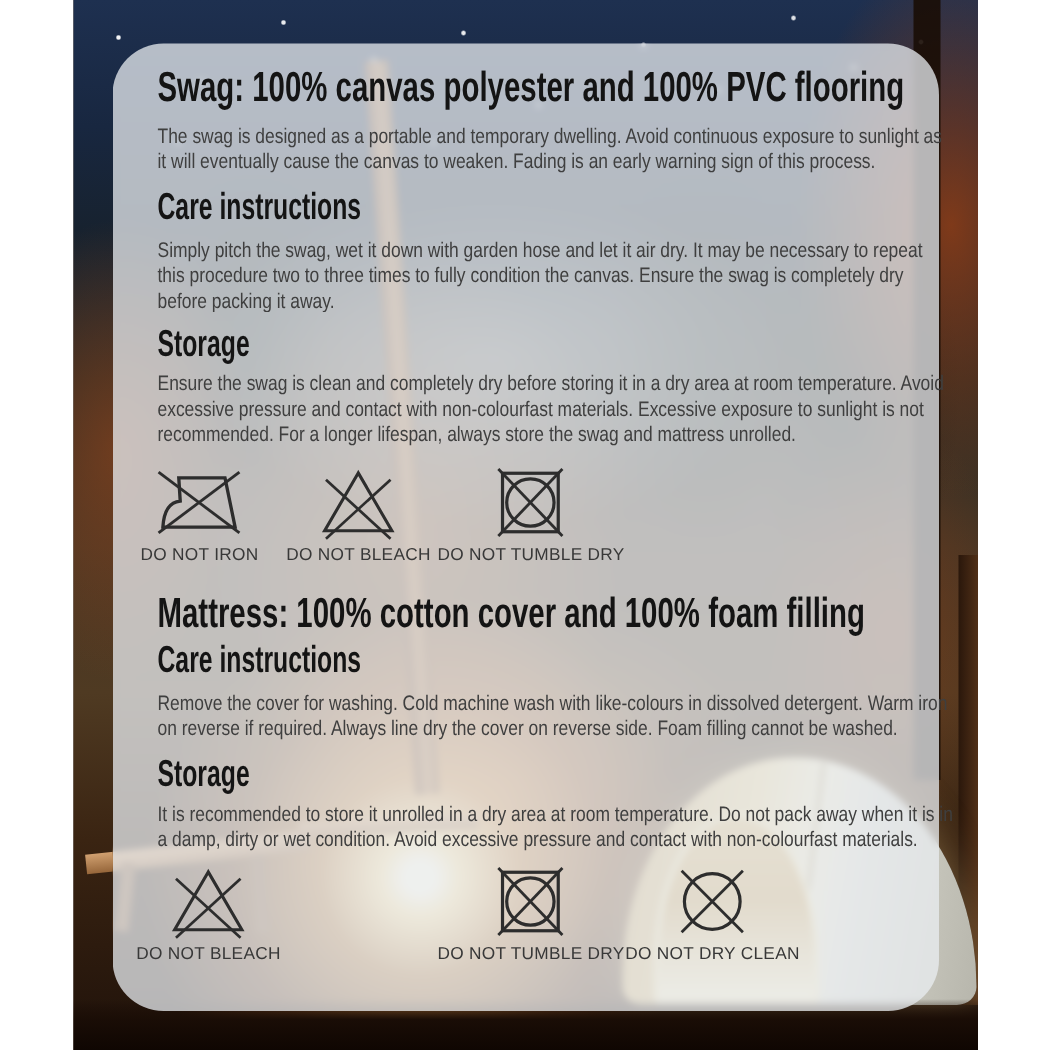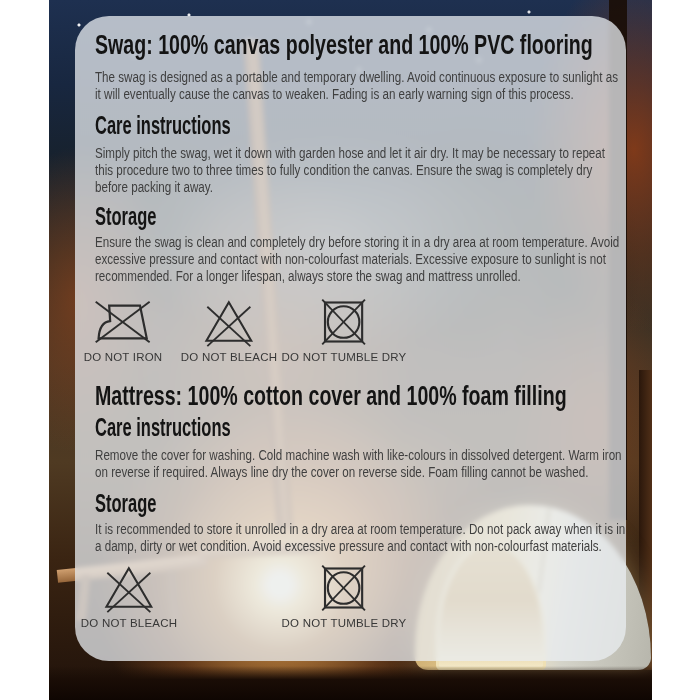--- a/index.html
+++ b/index.html
@@ -65,24 +65,24 @@
     box-shadow:0 0 26px rgba(240,210,140,.35);}
   .tent-door{position:absolute;left:9%;bottom:0;width:44%;height:74%;
     border-radius:50% 50% 4% 4% / 78% 78% 4% 4%;
     background:linear-gradient(to bottom,#d9b878 0%,#caa35e 45%,#f3e8c6 100%);
     border:3px solid #efe0b4;}
   .tent-seam{position:absolute;left:52%;top:2%;width:3px;height:96%;
     background:rgba(150,125,80,.55);transform:rotate(7deg);}
 
   
   .card{
-    position:absolute;left:75px;top:16px;width:551px;height:645px;z-index:10;
+    position:absolute;left:75px;top:29px;width:551px;height:645px;z-index:10;
     border-radius:34px;background:rgba(233,238,241,.75);
     -webkit-backdrop-filter:blur(2.5px);backdrop-filter:blur(2.5px);
-    padding:8px 0 0 20px;box-sizing:border-box;color:#161616;
+    padding:8px 0 0 30px;box-sizing:border-box;color:#161616;
   }
   .title{font-size:28px;line-height:30px;font-weight:800;white-space:nowrap;
     transform:scaleX(.70);transform-origin:left center;letter-spacing:0;color:#141414;}
   .h2{font-size:25px;line-height:28px;font-weight:800;white-space:nowrap;
     transform:scaleX(.66);transform-origin:left center;color:#141414;}
   .para{font-size:14px;line-height:17px;width:640px;color:#3f3f3f;
     transform:scaleX(.83);transform-origin:left top;}
   .mt2{margin-top:2px;} .mt4{margin-top:4px;} .mt6{margin-top:6px;}
   .mt8{margin-top:8px;} .mt9{margin-top:9px;} .mt10{margin-top:10px;} .mt18{margin-top:18px;}
 
@@ -167,16 +167,24 @@
       </div>
       <div class="care-item" style="left:249px">
         <svg width="52" height="52" viewBox="0 0 56 54">
           <rect class="cs" x="8" y="6" width="40" height="42"></rect>
           <circle class="cs" cx="28" cy="27" r="17"></circle>
           <line class="cx" x1="5" y1="3" x2="51" y2="51"></line>
           <line class="cx" x1="51" y1="3" x2="5" y2="51"></line>
         </svg>
         <span class="care-label">DO NOT TUMBLE DRY</span>
       </div>
+      <div class="care-item" style="left:370px">
+        <svg width="52" height="52" viewBox="0 0 56 56">
+          <circle class="cs" cx="28" cy="28" r="20"></circle>
+          <line class="cx" x1="6" y1="6" x2="50" y2="50"></line>
+          <line class="cx" x1="50" y1="6" x2="6" y2="50"></line>
+        </svg>
+        <span class="care-label">DO NOT DRY CLEAN</span>
+      </div>
     </div>
 
   </div>
 </div>
 
 </body></html>

